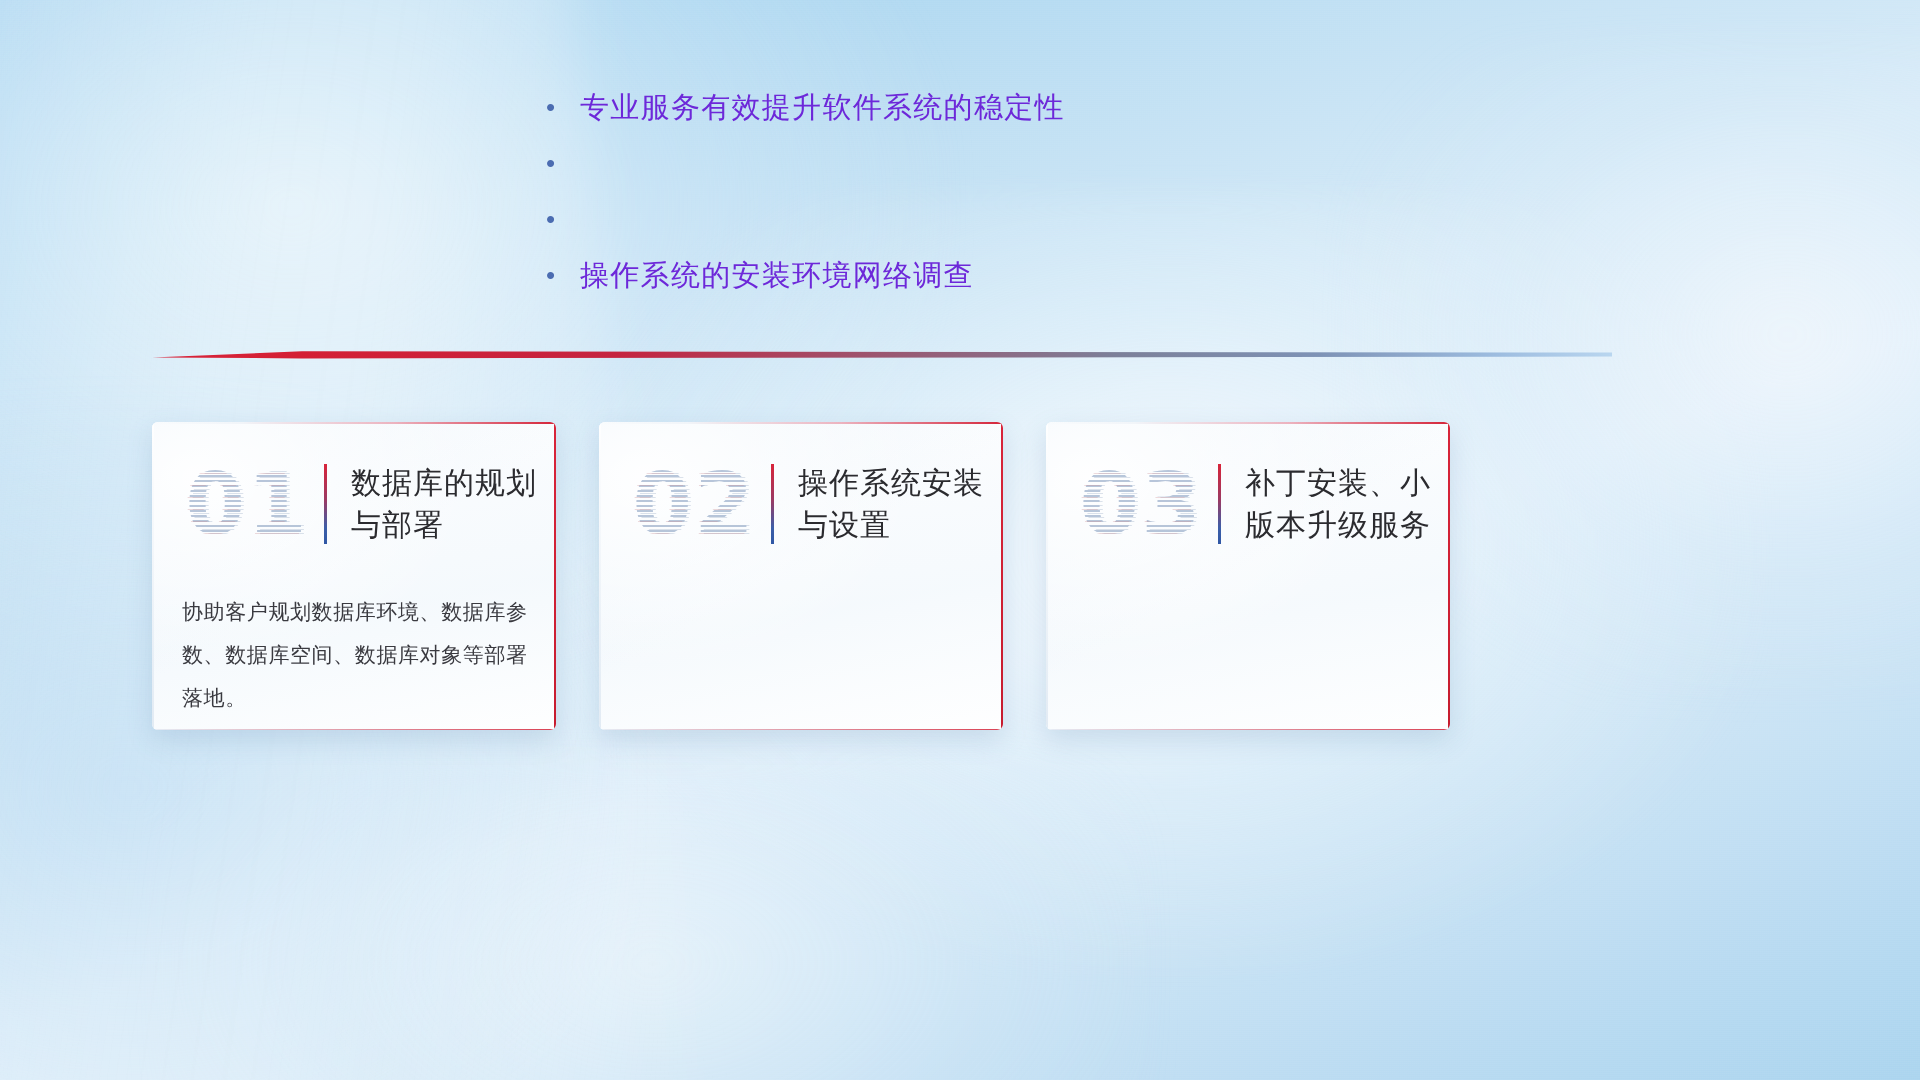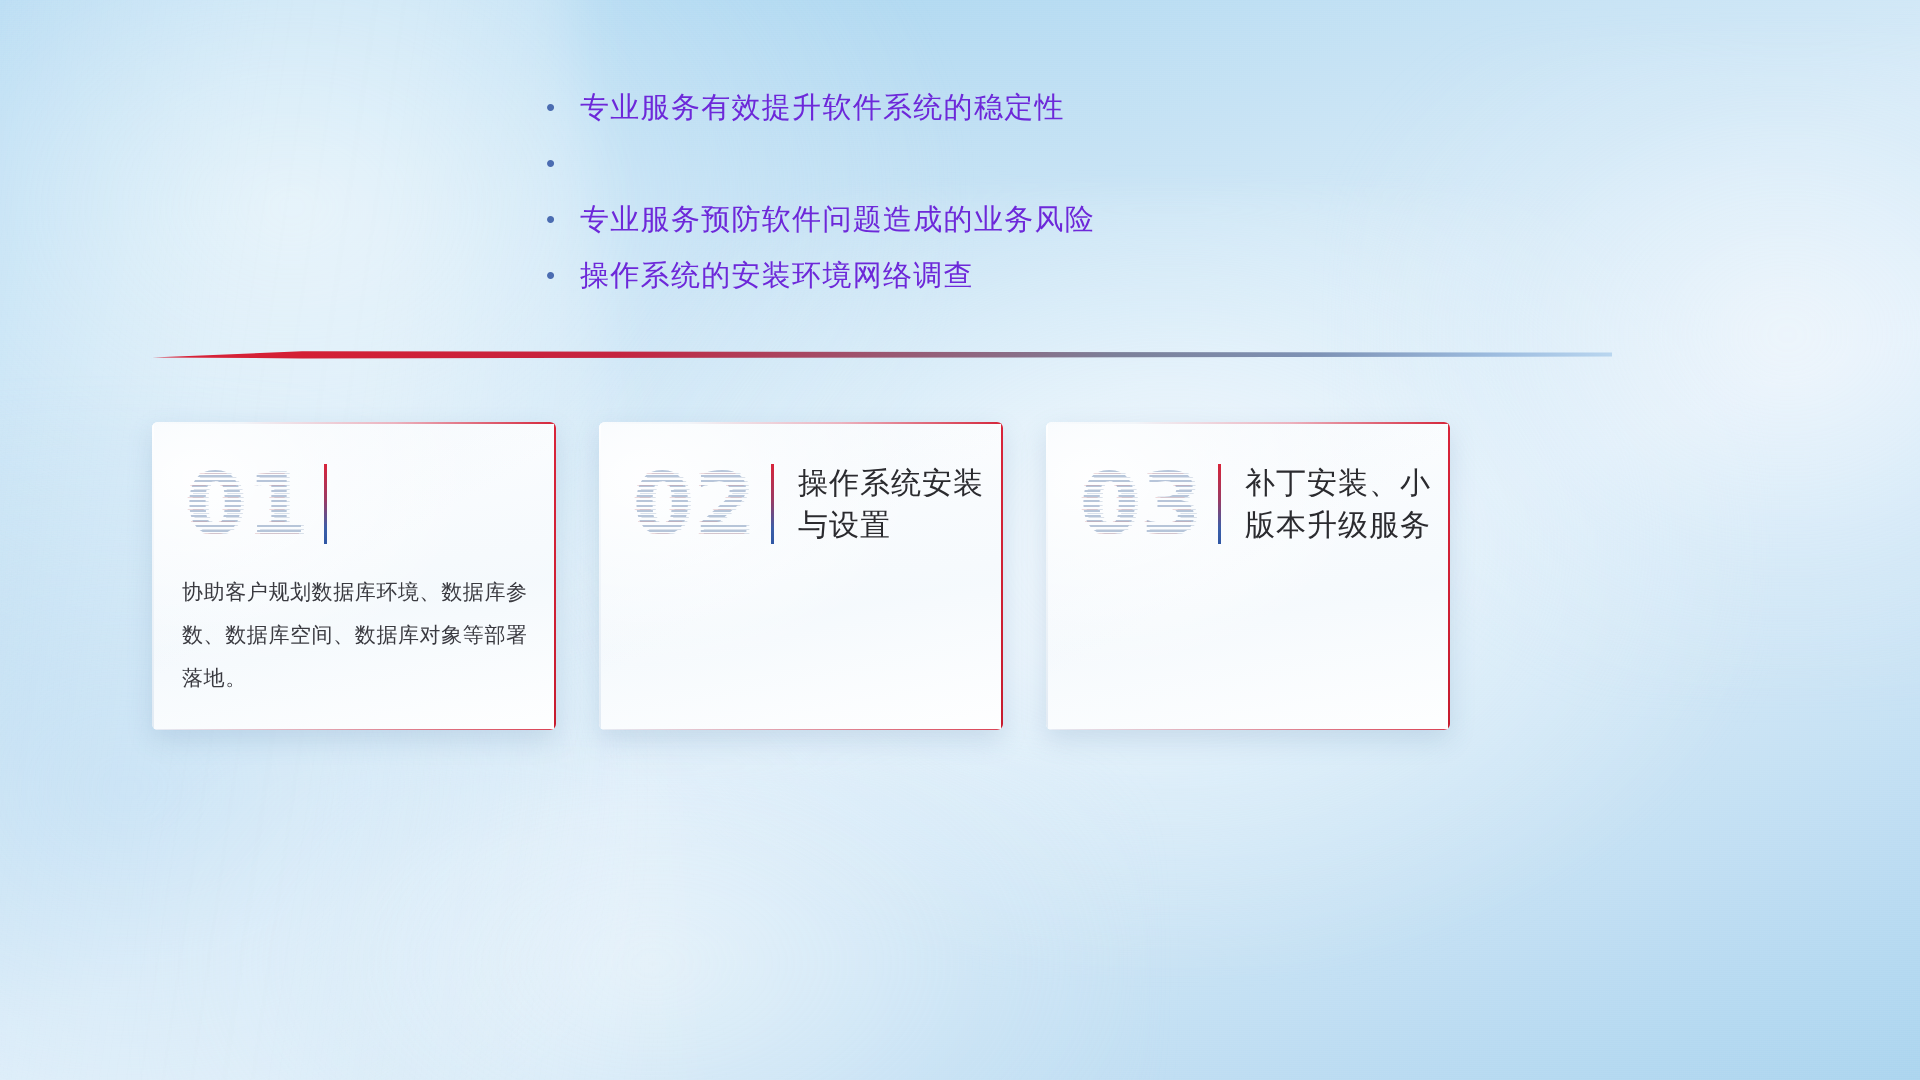--- a/index.html
+++ b/index.html
@@ -314,21 +314,21 @@
     font-size: 30px;
     line-height: 42px;
     color: #2b2b2f;
     letter-spacing: 1px;
     padding-right: 16px;
   }
   .card-body {
     position: absolute;
     left: 30px;
     right: 28px;
-    top: 148px;
+    top: 168px;
     font-size: 21px;
     line-height: 43px;
     color: #3a3a40;
     letter-spacing: 0.6px;
   }
 </style>
 </head>
 <body>
 
 <div id="bg-root">
@@ -348,21 +348,20 @@
     <div class="bullet-dot">•</div>
     <div class="bullet-text">专业服务有效提升软件系统的稳定性</div>
   </div>
 
   <div class="bullet-row">
     <div class="bullet-dot">•</div>
   </div>
 
   <div class="bullet-row">
     <div class="bullet-dot">•</div>
-    <div class="bullet-text">专业服务预防软件问题造成的业务风险</div>
   </div>
 
   <div class="bullet-row">
     <div class="bullet-dot">•</div>
     <div class="bullet-text">操作系统的安装环境网络调查</div>
   </div>
 
 </div>
 
 <div id="divider-wrap">
@@ -391,20 +390,21 @@
     <div class="card-edge-left"></div>
     <div class="card-edge-bottom"></div>
     <div class="card-edge-red"></div>
     <div class="card-head">
       <div class="card-number">
         <div class="num-glyph">01</div>
         <div class="num-glyph shift">01</div>
         <div class="num-glyph tint">01</div>
       </div>
       <div class="card-rule"></div>
+      <div class="card-title">数据库的规划与部署</div>
     </div>
     <div class="card-body">协助客户规划数据库环境、数据库参数、数据库空间、数据库对象等部署落地。</div>
   </div>
 
   <div class="card">
     <div class="card-sheen"></div>
     <div class="card-edge-top"></div>
     <div class="card-edge-left"></div>
     <div class="card-edge-bottom"></div>
     <div class="card-edge-red"></div>

